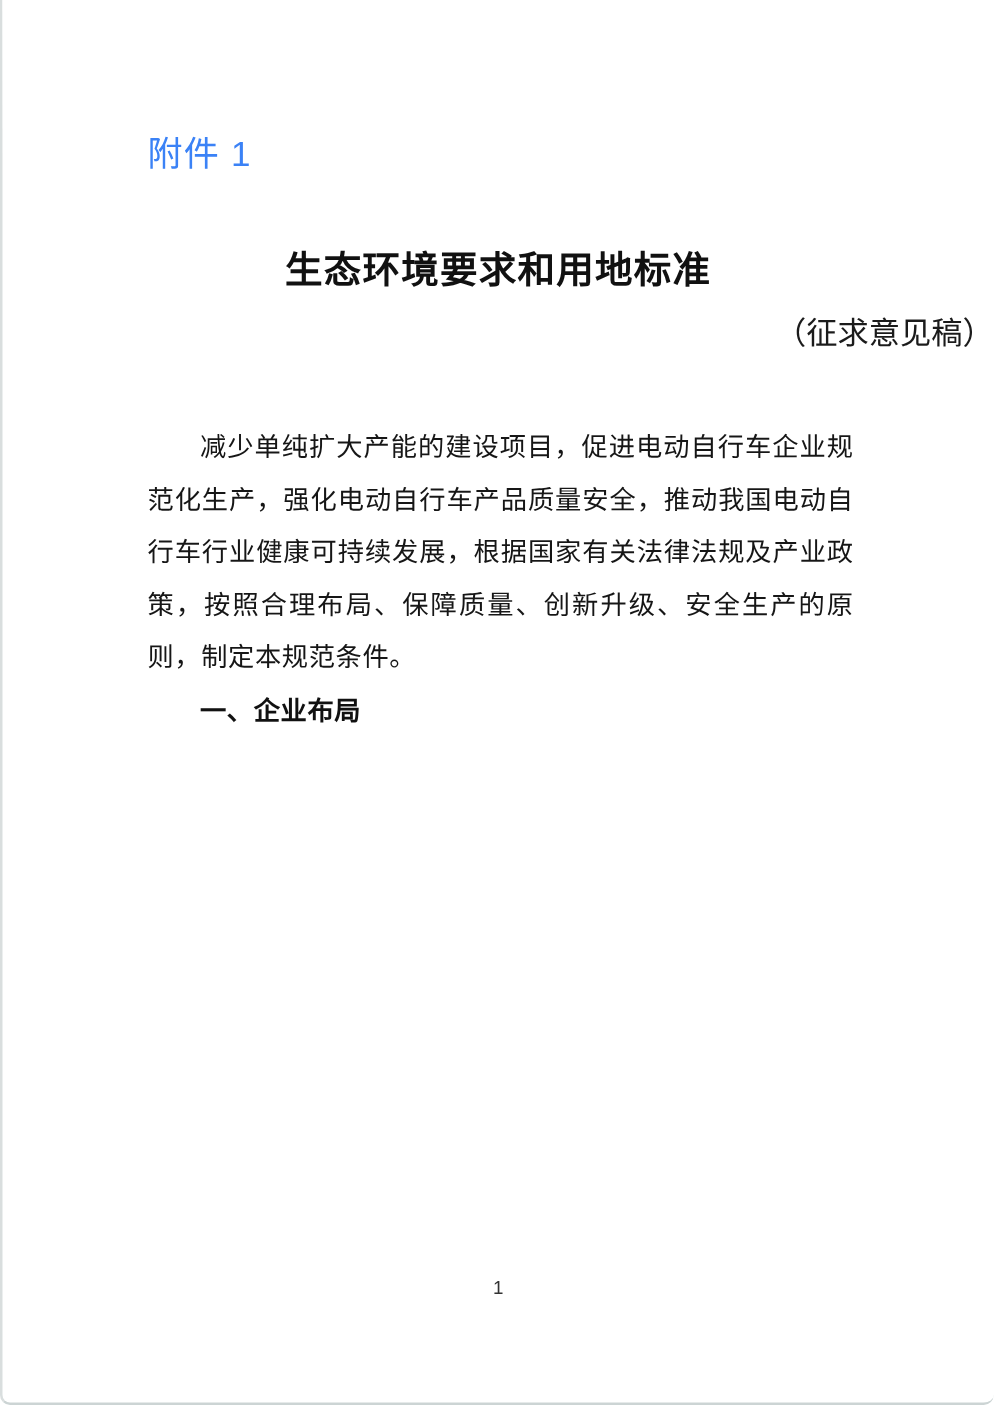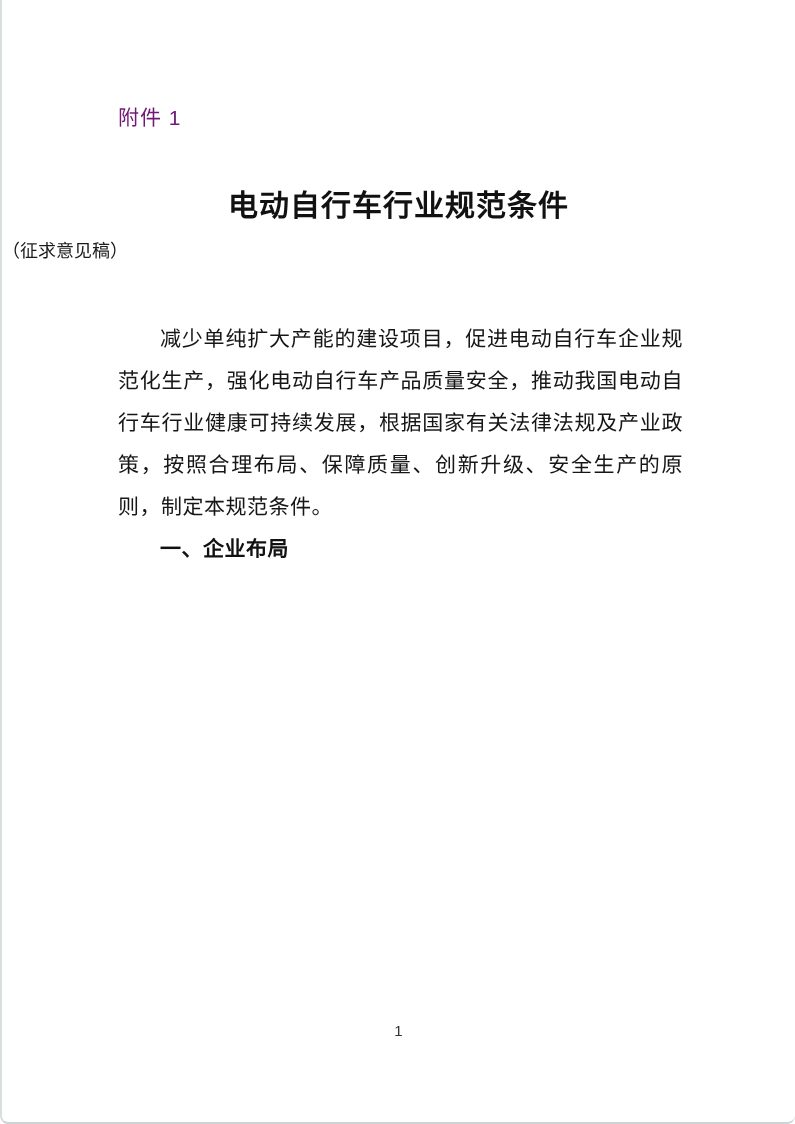--- a/index.html
+++ b/index.html
@@ -15,36 +15,36 @@
     box-sizing: border-box;
     background: #ffffff;
     border-left: 2px solid #d9dede;
     border-bottom: 2px solid #ccd4d4;
     border-radius: 0 0 8px 8px;
     overflow: hidden;
     color: #1c1c1c;
   }
   .attachment-label {
     margin: 101px 0 0 116px;
-    font-size: 21px;
+    font-size: 28px;
     letter-spacing: 1px;
-    color: #701a75;
+    color: #3b82f6;
   }
   .doc-title {
     margin: 50px 0 0 0;
     text-align: center;
     font-size: 30px;
     font-weight: bold;
     letter-spacing: 1px;
     color: #111111;
   }
   .doc-subtitle {
     margin: 11px 0 0 0;
-    text-align: left;
-    font-size: 18px;
+    text-align: right;
+    font-size: 25px;
     color: #1b1b1b;
   }
   .doc-body {
     margin: 56px 112px 0 116px;
     font-size: 21px;
     line-height: 42px;
     text-align: justify;
     text-justify: inter-ideograph;
     color: #161616;
   }
@@ -72,21 +72,21 @@
     font-size: 15px;
     color: #333333;
   }
 </style>
 </head>
 <body>
 
 <div class="page">
   <div class="attachment-label">附件 1</div>
 
-  <h1 class="doc-title">电动自行车行业规范条件</h1>
+  <h1 class="doc-title">生态环境要求和用地标准</h1>
 
   <div class="doc-subtitle">（征求意见稿）</div>
 
   <div class="doc-body">
       <p class="body-paragraph">减少单纯扩大产能的建设项目，促进电动自行车企业规范化生产，强化电动自行车产品质量安全，推动我国电动自行车行业健康可持续发展，根据国家有关法律法规及产业政策，按照合理布局、保障质量、创新升级、安全生产的原则，制定本规范条件。</p>
       <h2 class="section-heading">一、企业布局</h2>
     </div>
 
   <div class="page-number">1</div>
 </div>

